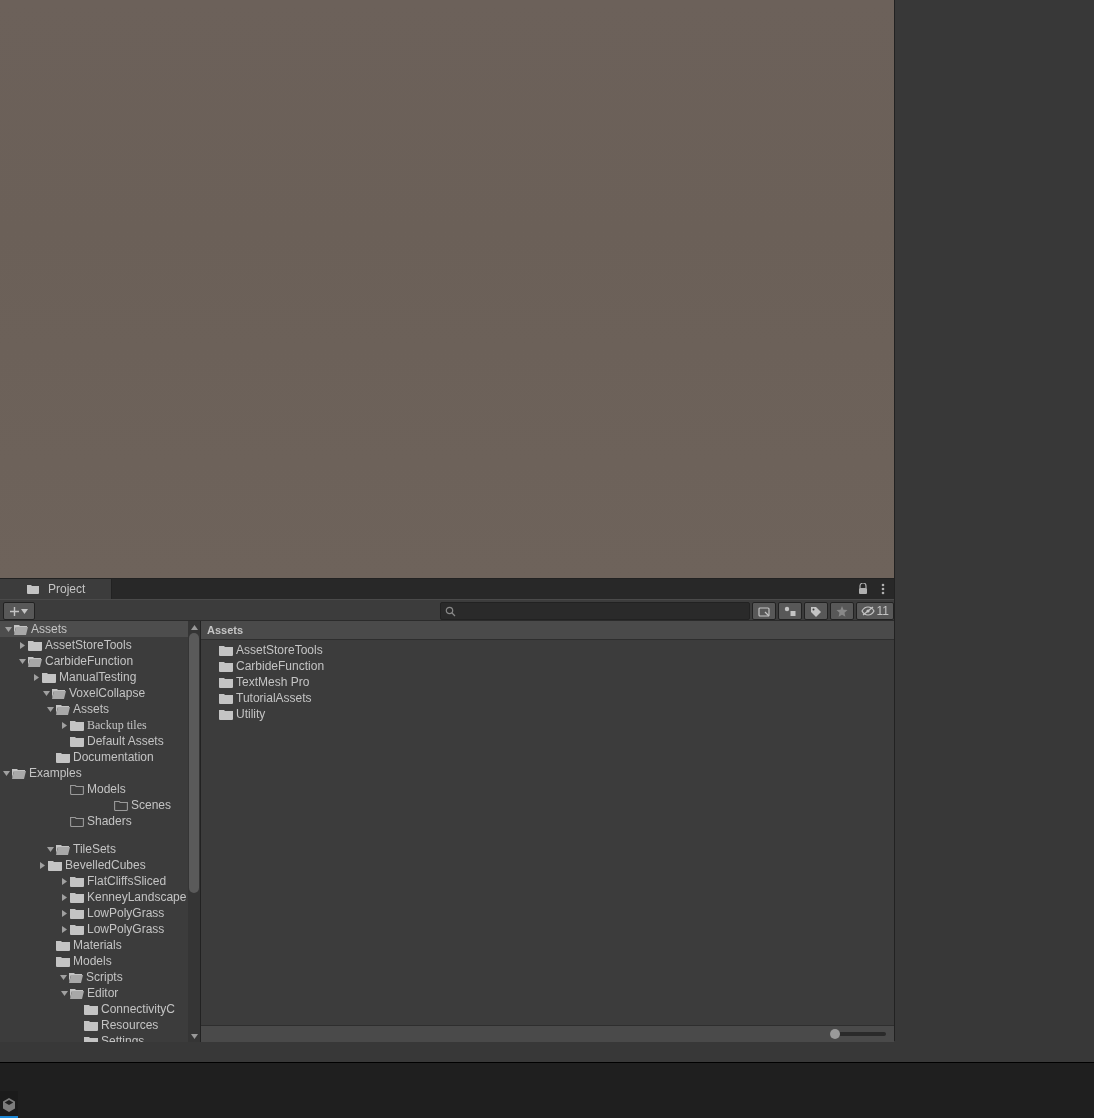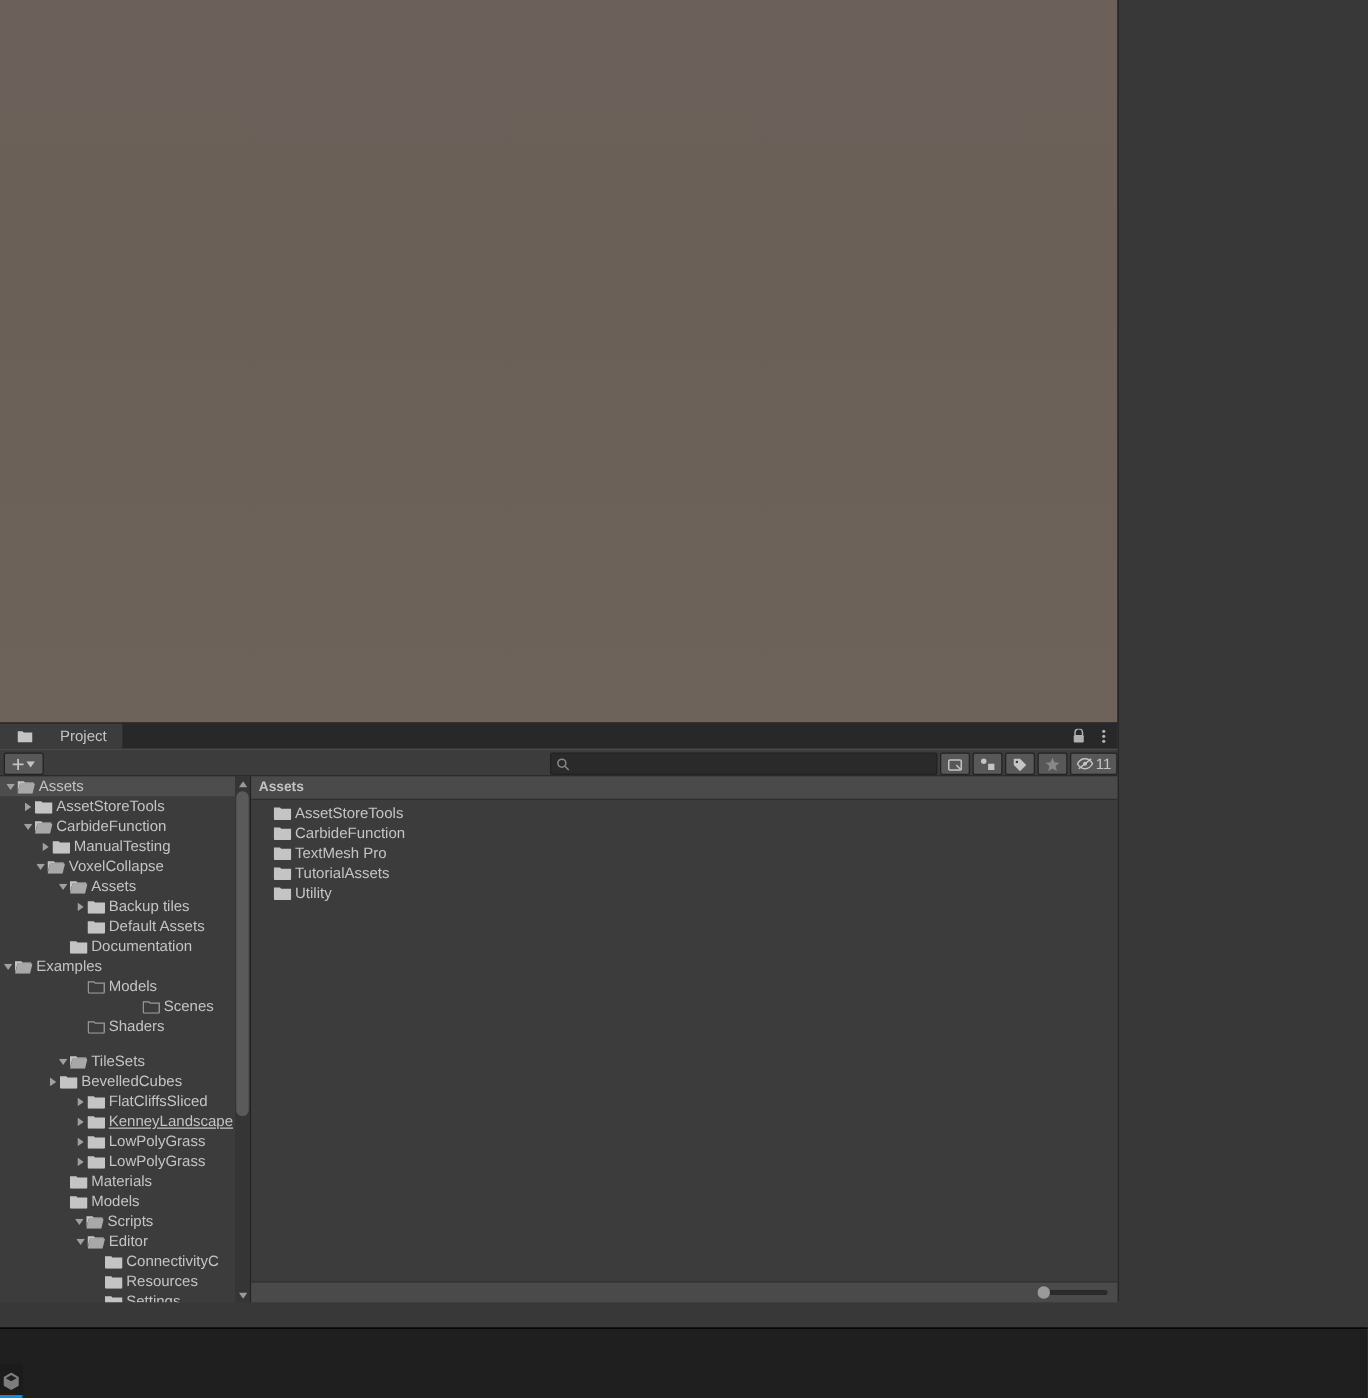--- a/index.html
+++ b/index.html
@@ -1,20 +1,20 @@
 <!DOCTYPE html>
 <html><head>
 <meta charset="utf-8">
 <style>
 html,body{margin:0;padding:0;width:1094px;height:1118px;background:#383838;font-family:Arial,Helvetica,sans-serif;font-size:12px;color:#c4c4c4;overflow:hidden;user-select:none}
 .viewport{position:absolute;left:0;top:0;width:894px;height:578px;background:linear-gradient(180deg,#6c615a 0%,#6b6058 40%,#6e635b 100%)}
 .project-panel{position:absolute;left:0;top:578px;width:894px;height:463px;background:#3c3c3c;border-top:1px solid #222;display:flex;flex-direction:column}
 .inspector-pane{position:absolute;left:894px;top:0;width:200px;height:1041px;background:#383838;border-left:1px solid #222}
 .tab-row{height:20px;display:flex;align-items:center;background:#282828}
-.tab{height:20px;display:flex;align-items:center;gap:18px;padding:0 13px;background:#3c3c3c;border-right:1px solid #222;color:#c4c4c4}
+.tab{height:20px;display:flex;align-items:center;gap:5px;padding:0 26px;background:#3c3c3c;border-right:1px solid #222;color:#c4c4c4}
 .tab-row .spacer{flex:1}
 .tab-row .rbtn{width:18px;height:18px;display:flex;align-items:center;justify-content:center;color:#b0b0b0;margin-right:2px}
 .toolbar{height:20px;display:flex;align-items:flex-end;background:#3c3c3c;border-top:1px solid #4a4a4a;border-bottom:1px solid #2b2b2b}
 .add-btn{display:flex;align-items:center;gap:2px;padding:0 6px;height:16px;border:1px solid #222;background:#585858;border-radius:2px;margin-left:3px;color:#c4c4c4}
 .toolbar .spacer{flex:1}
 .search{width:300px;height:16px;background:#2a2a2a;border:1px solid #222;border-radius:2px;display:flex;align-items:center;padding:0 4px}
 .search svg{flex:none}
 .search input{flex:1;background:none;border:none;outline:none;color:#c4c4c4;font-size:11px}
 .tb-btn{width:22px;height:16px;border:1px solid #222;background:#585858;border-radius:2px;margin-left:2px;display:flex;align-items:center;justify-content:center;color:#c4c4c4}
 .tb-btn.wide{width:auto;padding:0 4px;gap:2px}
@@ -181,21 +181,21 @@
                   <path fill="#a0a0a0" d="M0 0v7l5-3.5z"></path>
                 </svg>
               </span>
               <span class="ico">
                 <svg width="14" height="11" viewBox="0 0 14 11">
                   <path fill="#c4c4c4" d="M0 1h5l1 1h8v8a1 1 0 0 1-1 1H1a1 1 0 0 1-1-1z"></path>
                 </svg>
               </span>
               <span class="lbl">ManualTesting</span>
             </div>
-            <div class="row" style="padding-left: 26px;">
+            <div class="row" style="padding-left: 40px;">
               <span class="arrow">
                 <svg width="7" height="5" viewBox="0 0 7 5">
                   <path fill="#a0a0a0" d="M0 0h7L3.5 5z"></path>
                 </svg>
               </span>
               <span class="ico">
                 <svg width="14" height="11" viewBox="0 0 14 11">
                   <path fill="#c4c4c4" d="M0 1h5l1 1h7v1H2L0 10z"></path>
                   <path fill="#a8a8a8" d="M2 3h12l-2 8H0z"></path>
                 </svg>
@@ -209,21 +209,21 @@
                 </svg>
               </span>
               <span class="ico">
                 <svg width="14" height="11" viewBox="0 0 14 11">
                   <path fill="#c4c4c4" d="M0 1h5l1 1h7v1H2L0 10z"></path>
                   <path fill="#a8a8a8" d="M2 3h12l-2 8H0z"></path>
                 </svg>
               </span>
               <span class="lbl">Assets</span>
             </div>
-            <div class="row" style="padding-left: 58px;">
+            <div class="row" style="padding-left: 58px; font-family: Liberation Serif, serif;">
               <span class="arrow">
                 <svg width="5" height="7" viewBox="0 0 5 7">
                   <path fill="#a0a0a0" d="M0 0v7l5-3.5z"></path>
                 </svg>
               </span>
               <span class="ico">
                 <svg width="14" height="11" viewBox="0 0 14 11">
                   <path fill="#c4c4c4" d="M0 1h5l1 1h8v8a1 1 0 0 1-1 1H1a1 1 0 0 1-1-1z"></path>
                 </svg>
               </span>
@@ -321,21 +321,21 @@
                   <path fill="#a0a0a0" d="M0 0v7l5-3.5z"></path>
                 </svg>
               </span>
               <span class="ico">
                 <svg width="14" height="11" viewBox="0 0 14 11">
                   <path fill="#c4c4c4" d="M0 1h5l1 1h8v8a1 1 0 0 1-1 1H1a1 1 0 0 1-1-1z"></path>
                 </svg>
               </span>
               <span class="lbl">FlatCliffsSliced</span>
             </div>
-            <div class="row" style="padding-left: 58px; text-decoration: underline;">
+            <div class="row" style="padding-left: 58px;">
               <span class="arrow">
                 <svg width="5" height="7" viewBox="0 0 5 7">
                   <path fill="#a0a0a0" d="M0 0v7l5-3.5z"></path>
                 </svg>
               </span>
               <span class="ico">
                 <svg width="14" height="11" viewBox="0 0 14 11">
                   <path fill="#c4c4c4" d="M0 1h5l1 1h8v8a1 1 0 0 1-1 1H1a1 1 0 0 1-1-1z"></path>
                 </svg>
               </span>

